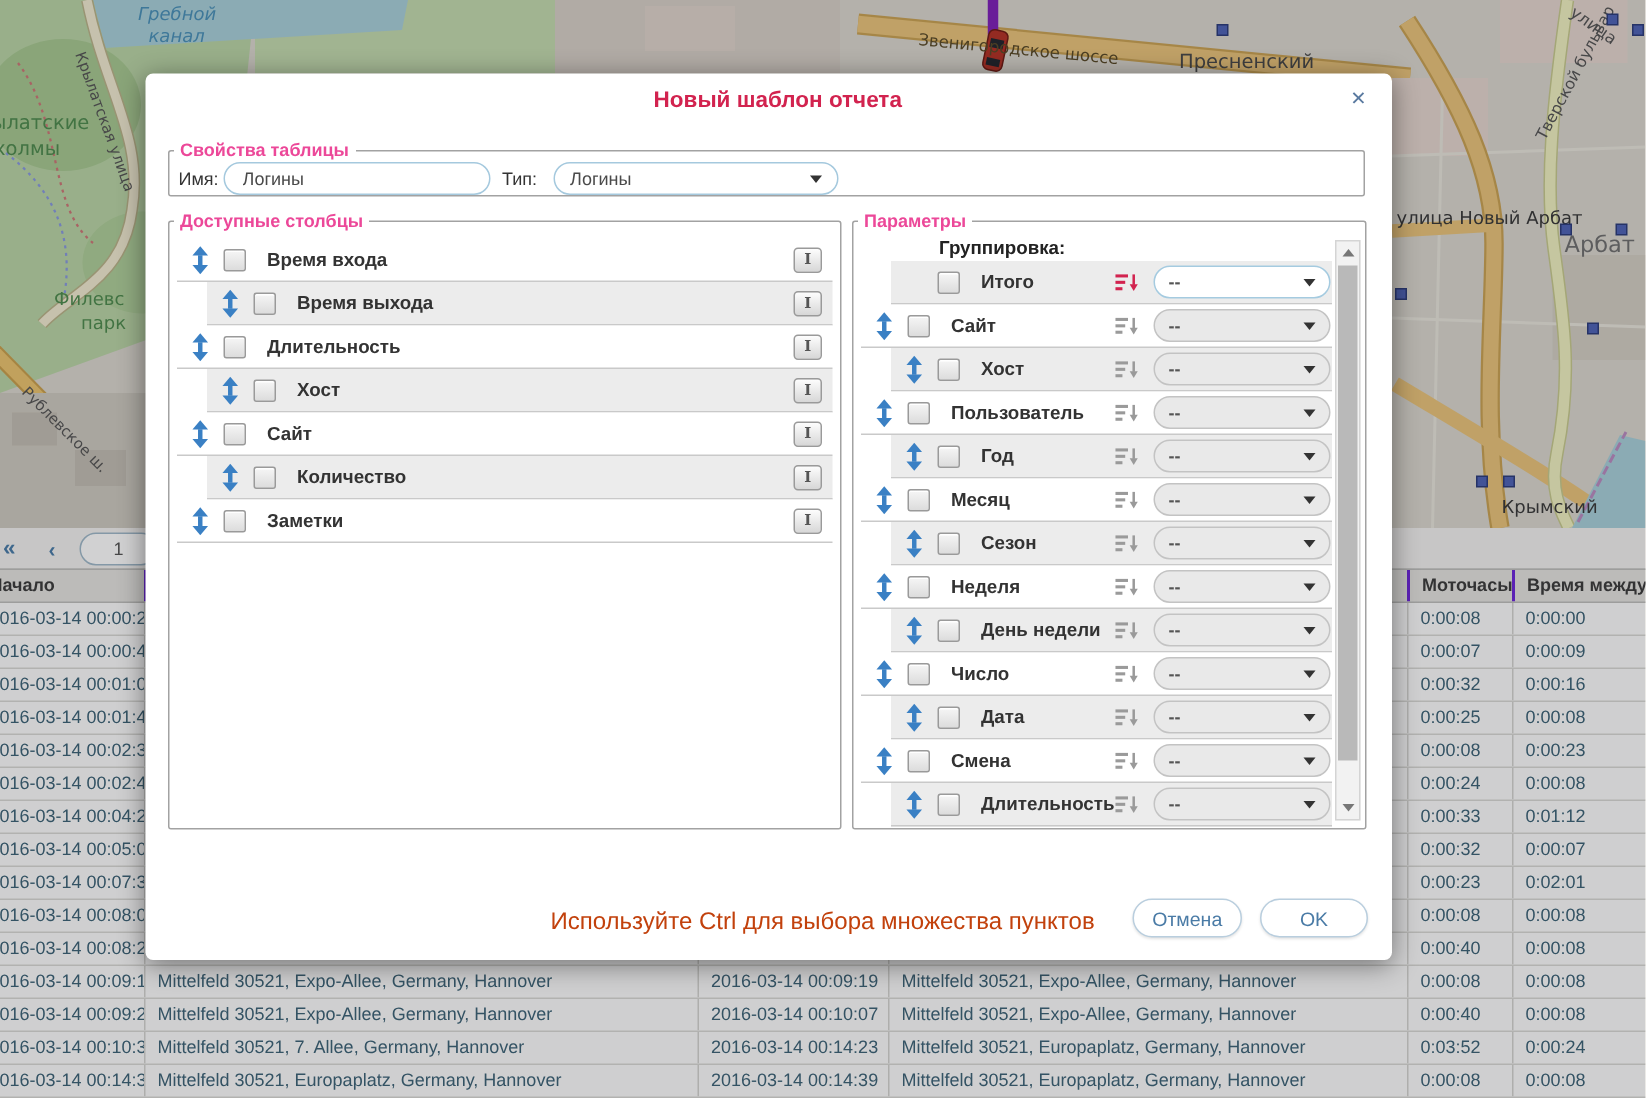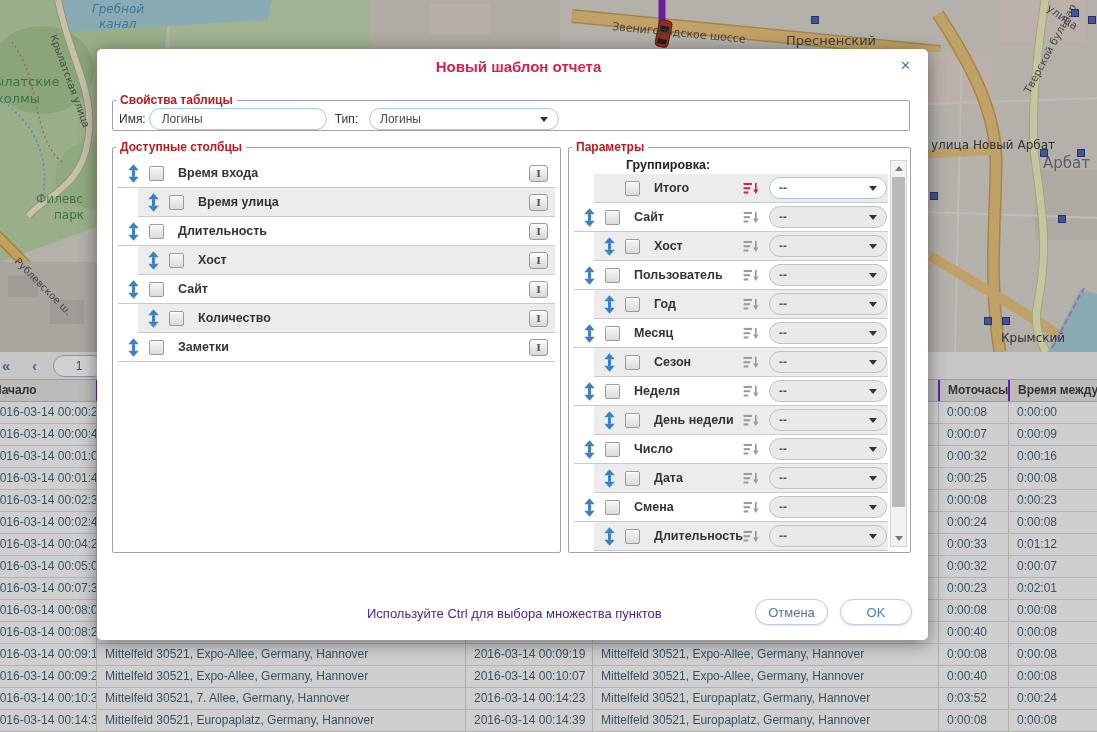--- a/index.html
+++ b/index.html
@@ -28,21 +28,21 @@
   
   .dim-overlay{position:absolute;inset:0;background:rgba(10,12,14,0.18);z-index:5;}
 
   
   .dialog{position:absolute;left:97px;top:49px;width:831px;height:591px;background:#fff;border-radius:5px;
           box-shadow:0 3px 18px rgba(0,0,0,.45);z-index:10;font-size:12px;color:#333;}
   .dlg-title{position:absolute;top:9px;left:12px;right:0;text-align:center;font-size:15px;font-weight:bold;color:#d2234f;}
   .dlg-close{position:absolute;top:10px;right:17px;font-size:13px;color:#5a7aa0;cursor:pointer;line-height:14px;}
 
   fieldset.fs{position:absolute;margin:0;padding:0;border:1px solid #a2a2a2;border-radius:2px;background:#fff;}
-  fieldset.fs legend{font-weight:bold;font-size:12px;color:#b91c1c;padding:0 4px;margin-left:3px;}
+  fieldset.fs legend{font-weight:bold;font-size:12px;color:#ec4899;padding:0 4px;margin-left:3px;}
 
   .fs-props{left:15px;top:44px;width:796px;height:36px;}
   .props-row{display:flex;align-items:center;padding:1px 6px 0 6px;}
   .props-row label{margin-right:3px;text-align:right;}
   .pill-input{width:152px;height:20px;border:1px solid #a5c9de;border-radius:11px;padding:0 12px;font-size:12px;
               color:#4a4a4a;outline:none;font-family:"Liberation Sans",sans-serif;}
   .pill-select{width:168px;height:20px;margin-left:8px;border:1px solid #a5c9de;border-radius:11px;background:#fff;
                display:flex;align-items:center;padding:0 10px;color:#4a4a4a;cursor:pointer;}
   .pill-select .sel-txt{flex:1;}
   .caret{width:0;height:0;border-left:4px solid transparent;border-right:4px solid transparent;border-top:5px solid #333;}
@@ -74,21 +74,21 @@
   .gsel .sel-txt{flex:1;}
 
   .vscroll{position:absolute;top:6px;right:3px;bottom:5px;width:15px;background:#f2f2f2;border:1px solid #d4d4d4;}
   .vs-up,.vs-dn{position:absolute;left:0;width:100%;height:13px;display:flex;align-items:center;justify-content:center;cursor:pointer;}
   .vs-up{top:1px;}
   .vs-dn{bottom:1px;}
   .tri-up{width:0;height:0;border-left:4px solid transparent;border-right:4px solid transparent;border-bottom:5px solid #777;}
   .tri-dn{width:0;height:0;border-left:4px solid transparent;border-right:4px solid transparent;border-top:5px solid #777;}
   .vs-thumb{position:absolute;left:1px;right:1px;top:16px;height:330px;background:#b9b9b9;cursor:grab;}
 
-  .hint{position:absolute;left:270px;top:557px;font-size:13px;color:#4c1d95;white-space:nowrap;}
+  .hint{position:absolute;left:270px;top:557px;font-size:16px;color:#c2410c;white-space:nowrap;}
   .pill-btn{position:absolute;top:550px;height:26px;border:1px solid #b9cede;border-radius:13px;background:#fff;
             color:#4a7ba6;font-size:13px;font-family:"Liberation Sans",sans-serif;cursor:pointer;
             box-shadow:0 1px 2px rgba(0,0,0,.12);}
   .pill-btn.cancel{left:658px;width:73px;}
   .pill-btn.ok{left:743px;width:72px;}
 </style>
 </head>
 <body>
 
 <svg class="map" width="1097" height="352" viewBox="0 0 1097 352">
@@ -346,21 +346,21 @@
         </div>
         <div class="lrow alt">
           <span class="ud-slot">
             <svg class="ud-ic" viewBox="0 0 14 20" width="13" height="19" fill="#3a80c4">
               <path d="M7 0 L12.6 6.6 H1.4 Z"></path>
               <rect x="5.4" y="6.4" width="3.2" height="7.2"></rect>
               <path d="M7 20 L12.6 13.4 H1.4 Z"></path>
             </svg>
           </span>
           <span class="cb"></span>
-          <span class="lbl">Время улица</span>
+          <span class="lbl">Время выхода</span>
           <span class="ibtn">I</span>
         </div>
         <div class="lrow">
           <span class="ud-slot">
             <svg class="ud-ic" viewBox="0 0 14 20" width="13" height="19" fill="#3a80c4">
               <path d="M7 0 L12.6 6.6 H1.4 Z"></path>
               <rect x="5.4" y="6.4" width="3.2" height="7.2"></rect>
               <path d="M7 20 L12.6 13.4 H1.4 Z"></path>
             </svg>
           </span>

